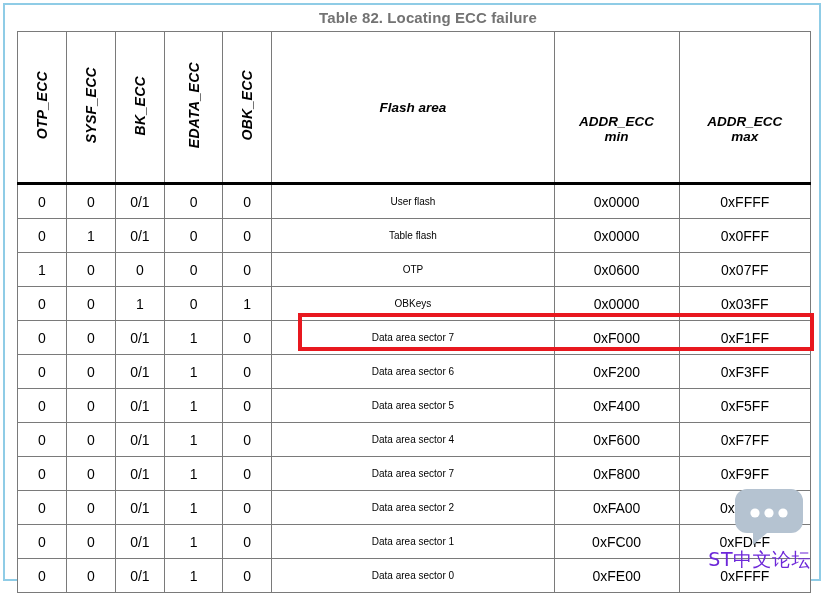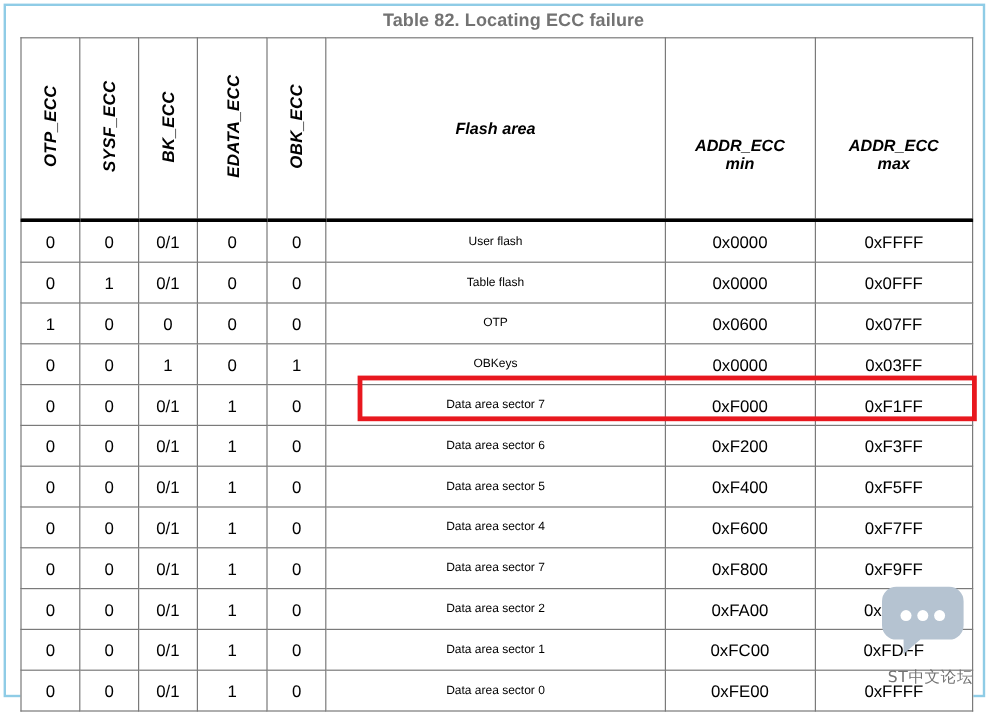--- a/index.html
+++ b/index.html
@@ -120,22 +120,22 @@
     position: absolute;
     right: 8px;
     top: 0;
     width: 72px;
     height: 60px;
   }
   #wm-text {
     position: absolute;
     right: 2px;
     bottom: 2px;
-    font-size: 13px;
-    color: #737373;
+    font-size: 19px;
+    color: #6d28d9;
     font-family: "DejaVu Sans", sans-serif;
     white-space: nowrap;
     letter-spacing: 0.5px;
   }
 </style>
 </head>
 <body>
 
 <div id="page-frame">
 

